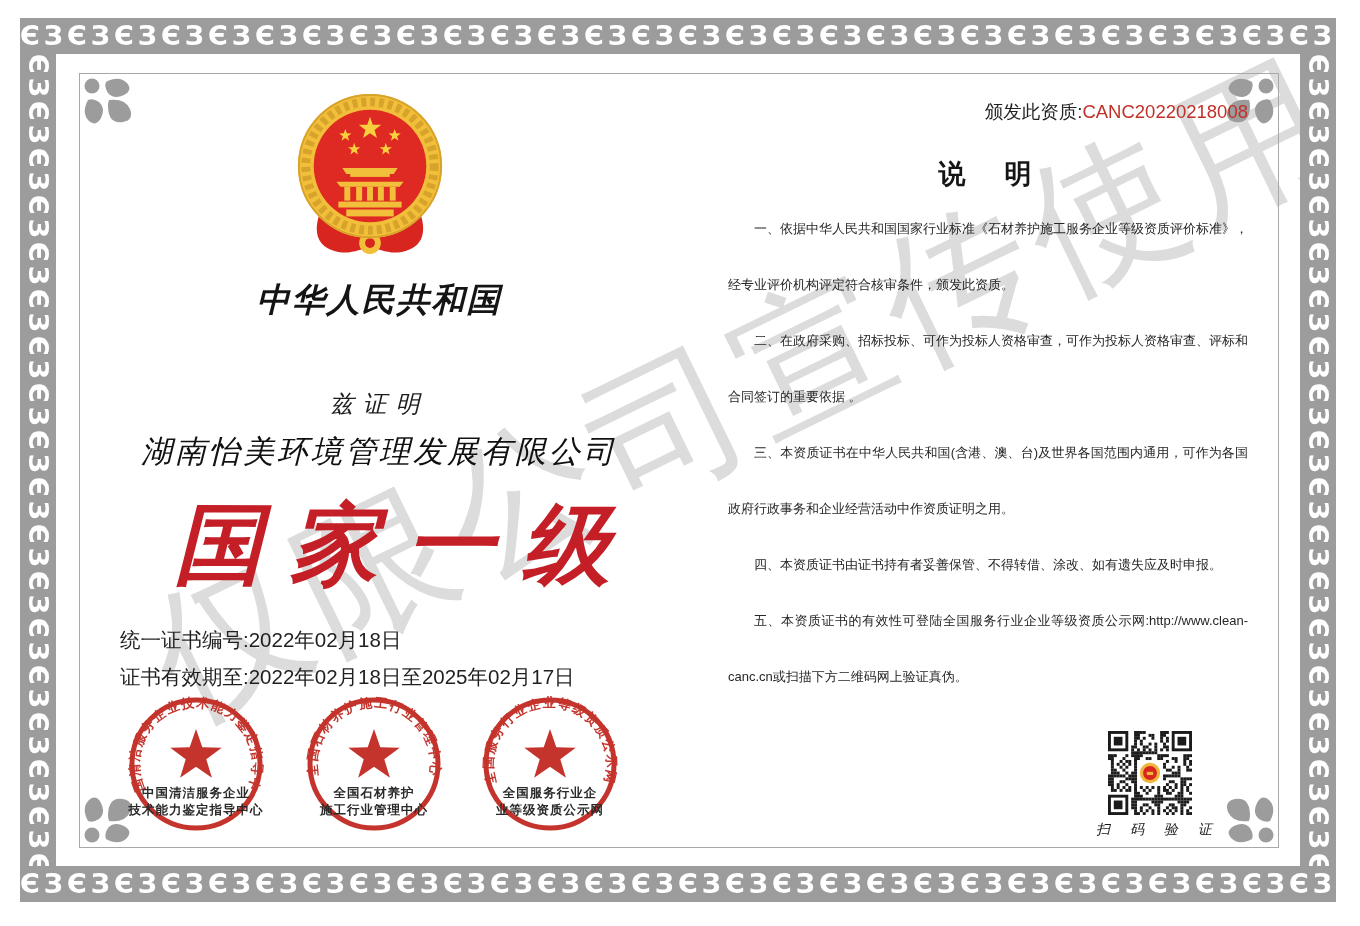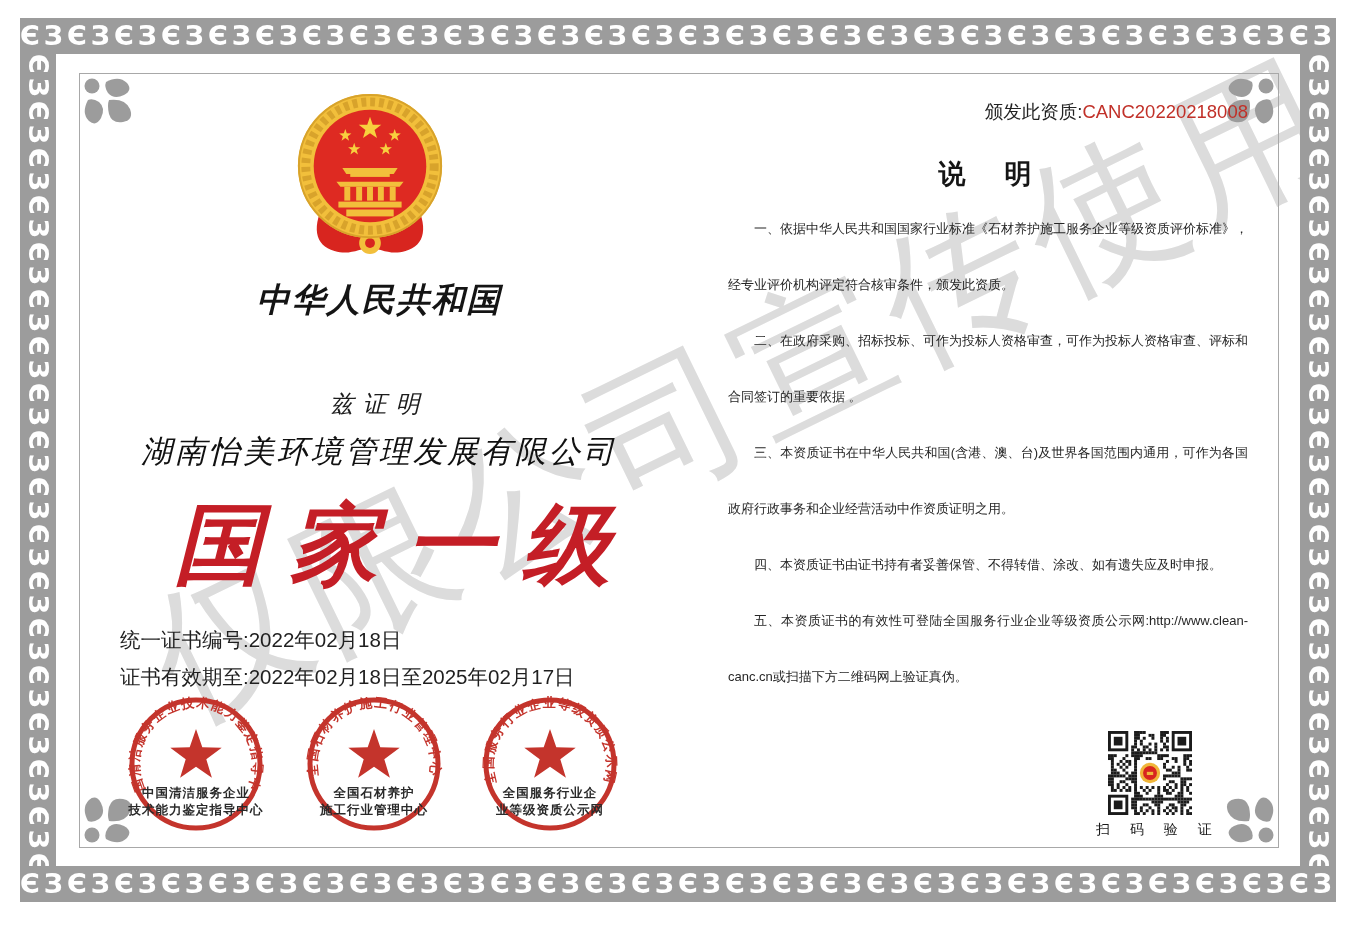--- a/index.html
+++ b/index.html
@@ -56,21 +56,21 @@
   .seal-label{fill:#2a2a2a;font-size:12.5px;font-weight:bold;text-anchor:middle;letter-spacing:1px;}
 
   .right-col{position:absolute;left:728px;width:520px;color:#262626;}
   .certno{top:99px;text-align:right;padding-right:30px;font-size:18.5px;color:#222;}
   .certno .certno-value{color:#c13028;}
   .notes-heading{top:156px;text-align:center;font-size:27px;font-weight:bold;
     letter-spacing:6px;color:#151515;}
   .notes-body{top:201px;font-size:13px;line-height:56px;text-align:justify;}
   .notes-body p{margin:0;text-indent:2em;}
 
-  .qr-block{position:absolute;left:1096px;top:731px;width:108px;text-align:center;}
+  .qr-block{position:absolute;left:1096px;top:731px;width:108px;text-align:center;font-style:italic;}
   .qr-block svg{display:block;margin:0 auto;}
   .qr-caption{margin-top:6px;font-size:14px;letter-spacing:8px;color:#1a1a1a;white-space:nowrap;}
 </style>
 </head>
 <body>
 
 <div id="page">
 
   <div class="watermark">仅限公司宣传使用</div>
 

